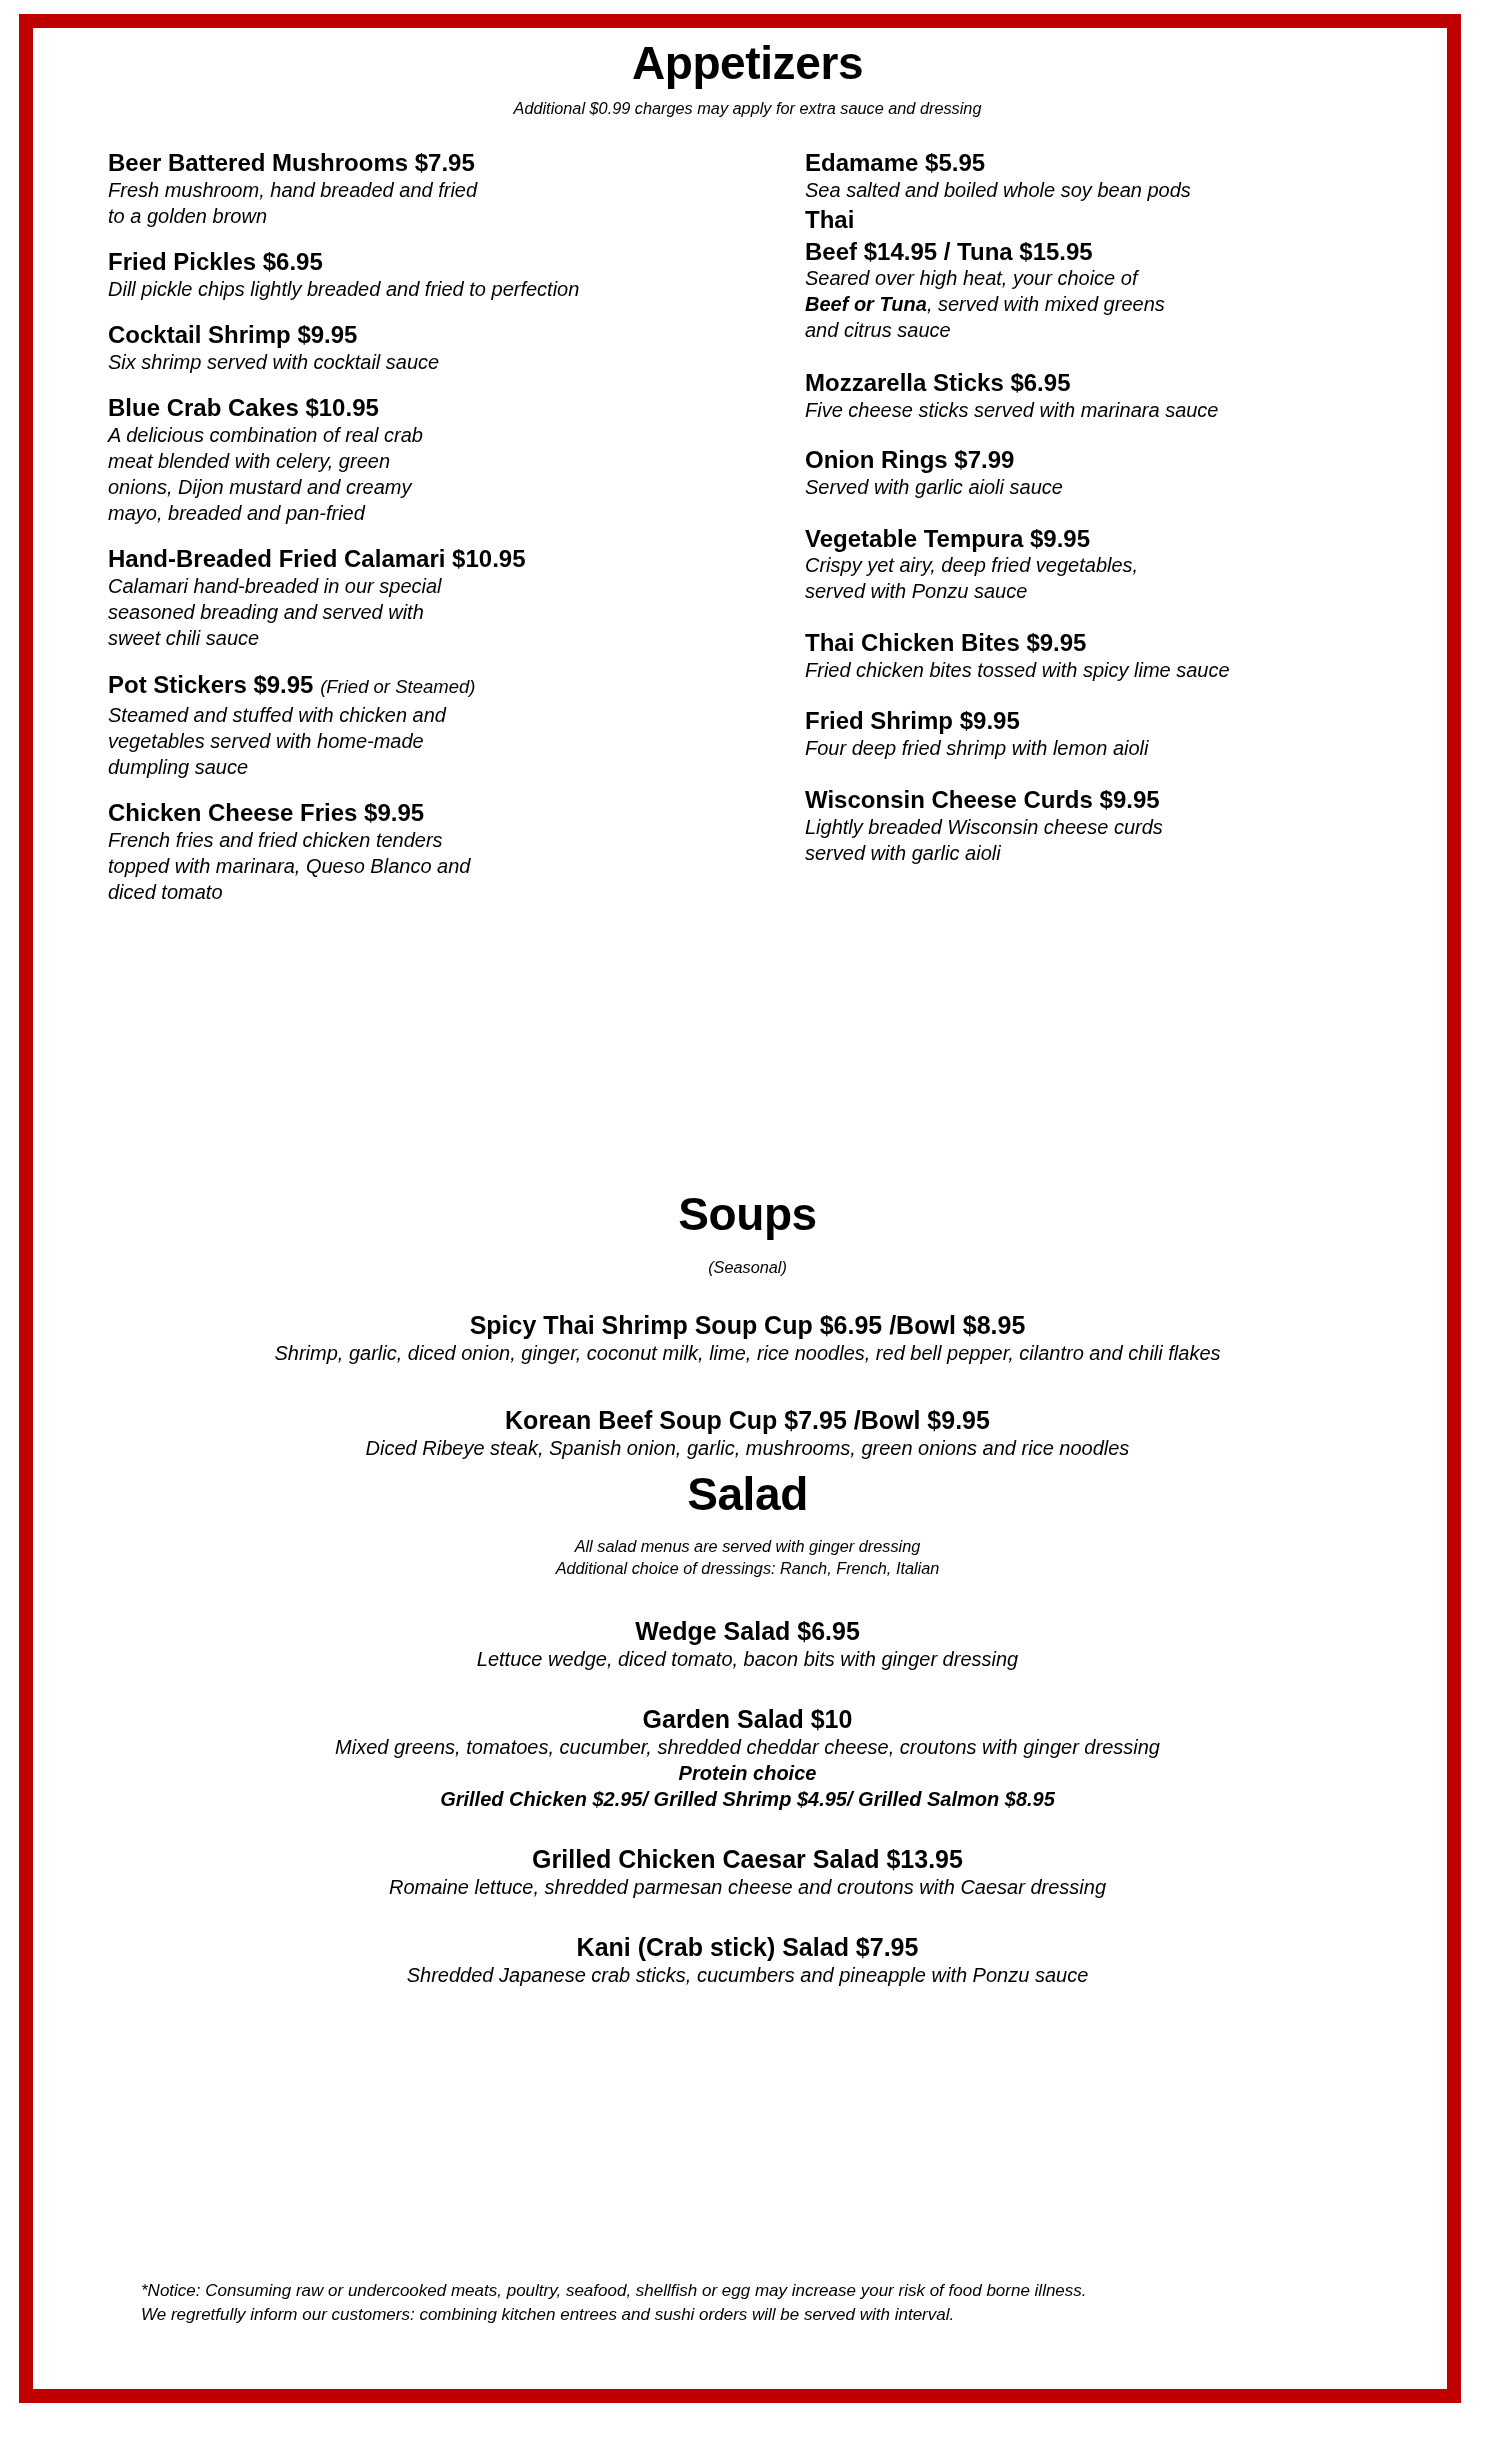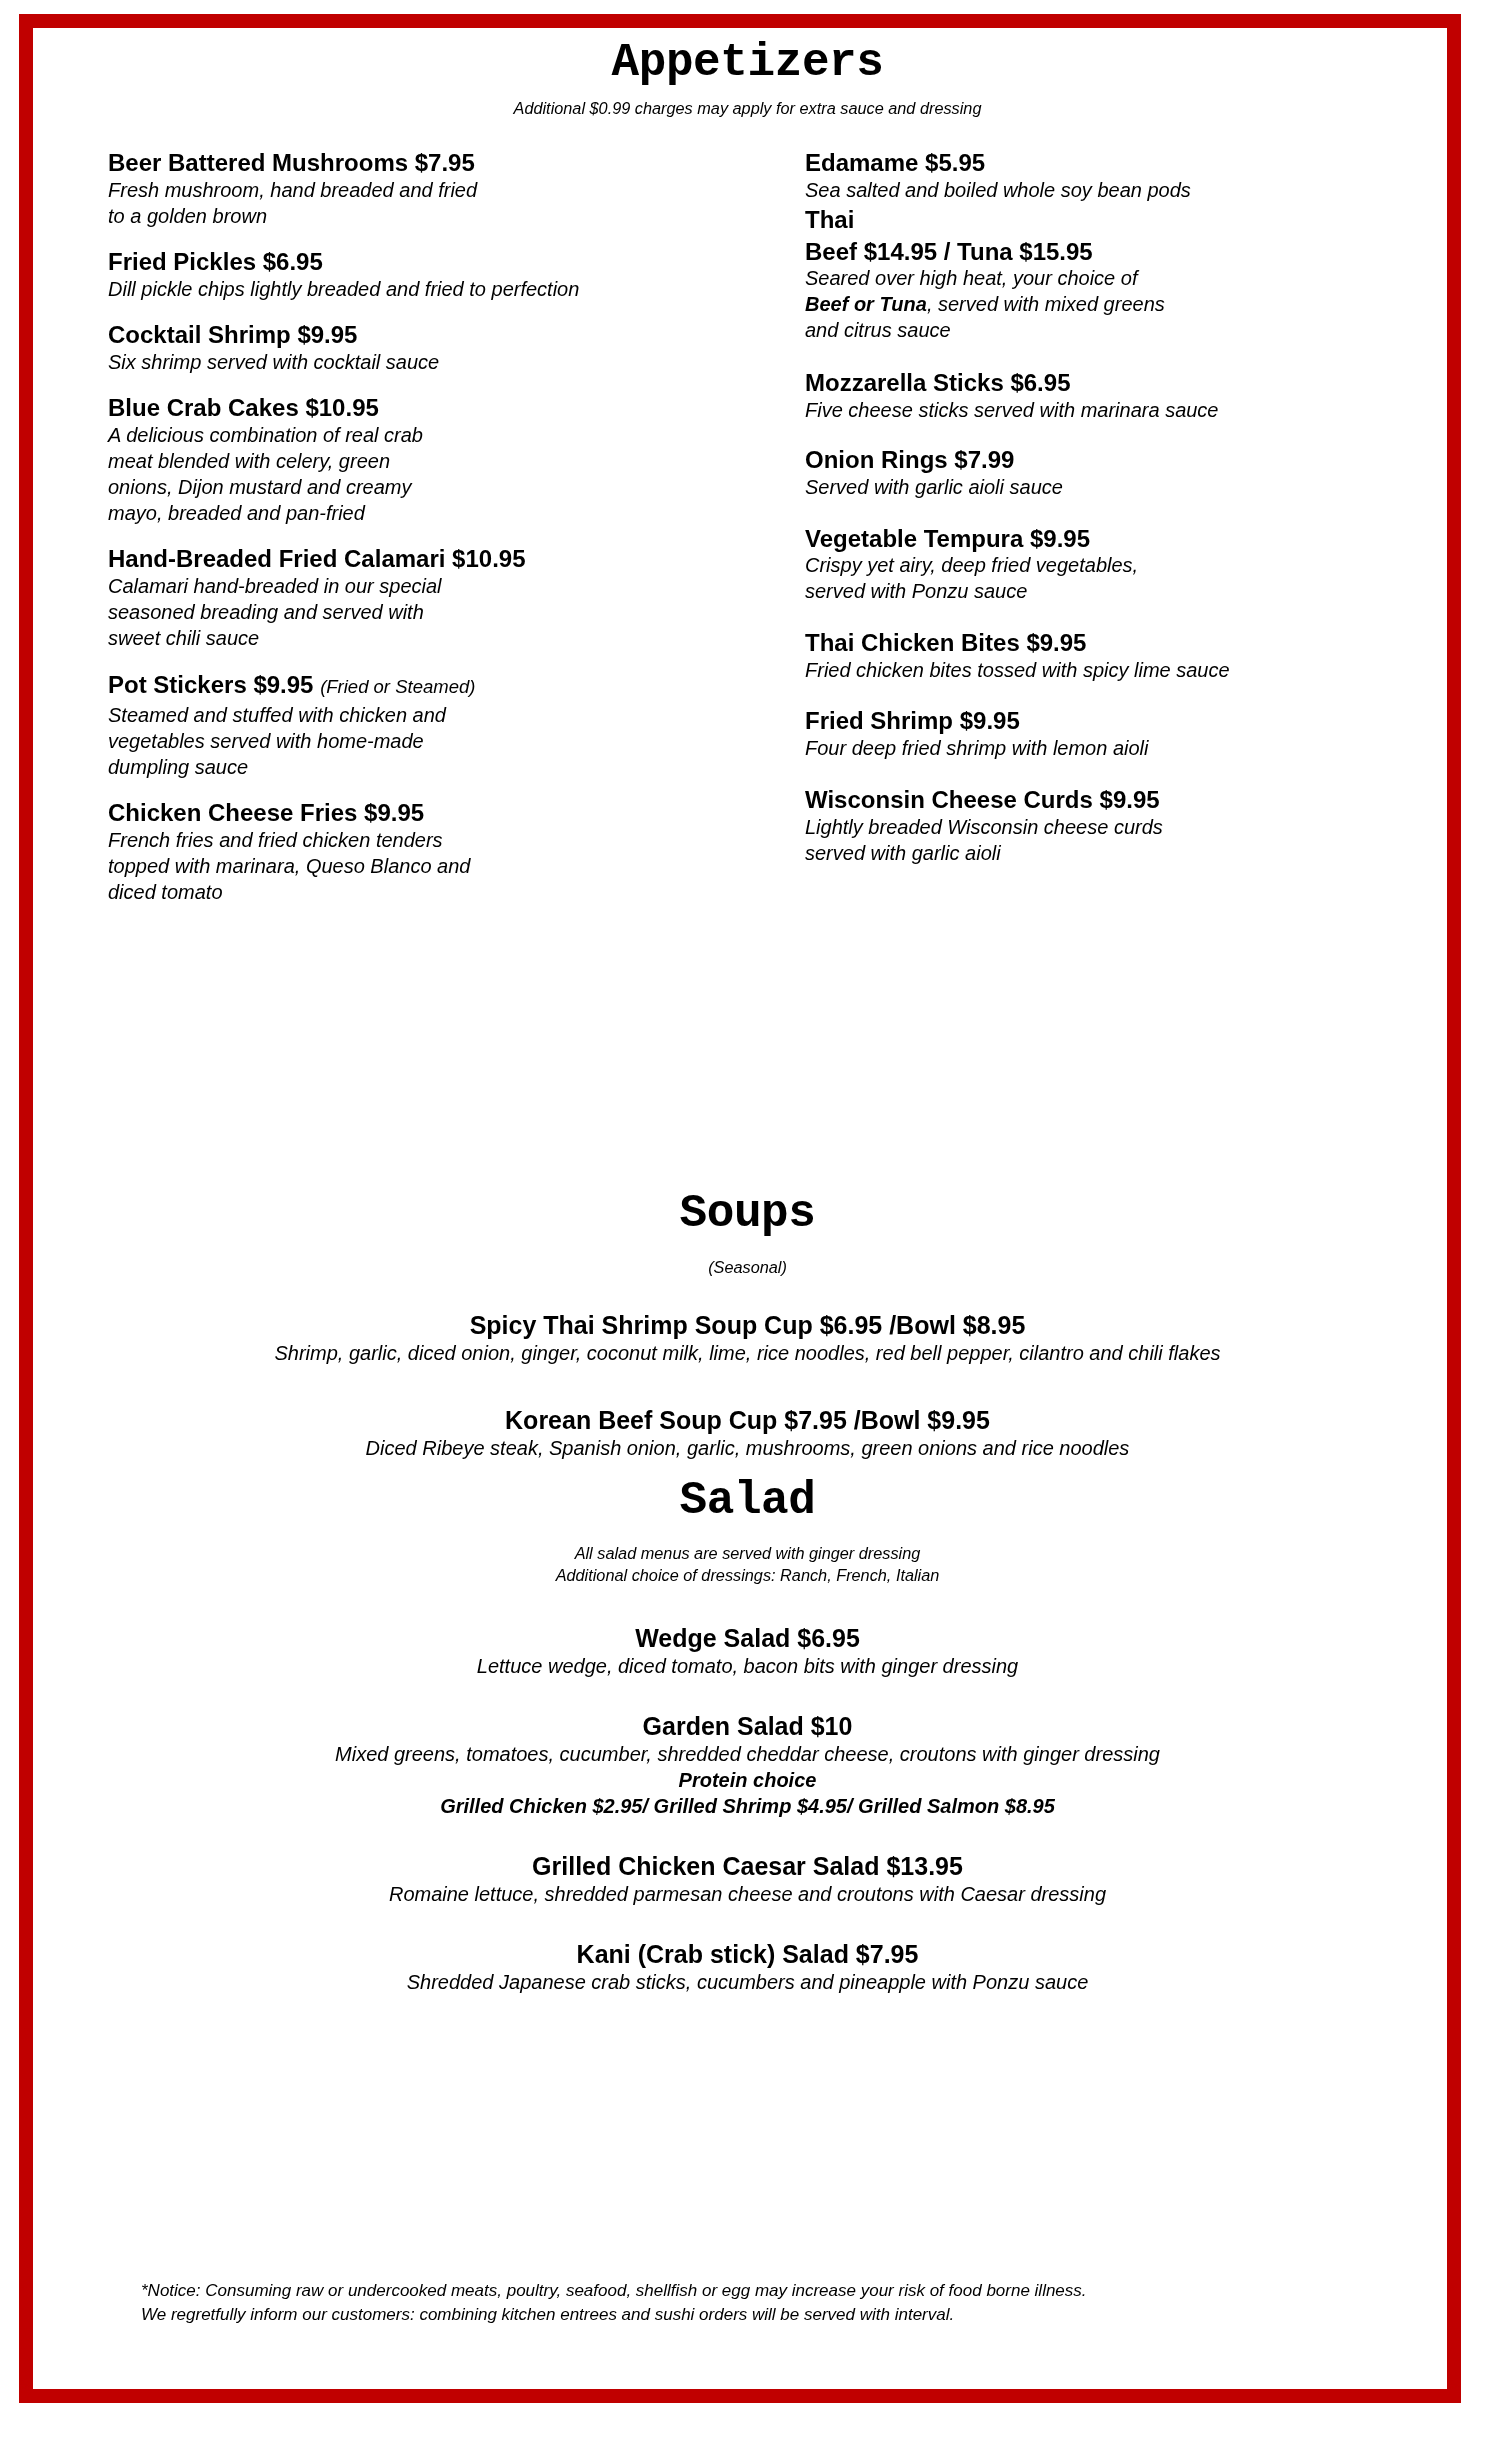--- a/index.html
+++ b/index.html
@@ -41,21 +41,20 @@
     height: 2357px;
   }
 
   
   .sec-title {
     text-align: center;
     font-weight: bold;
     font-size: 46px;
     line-height: 1.0;
     letter-spacing: -0.4px;
-    font-family: Liberation Mono, monospace;
   }
   .sec-note {
     text-align: center;
     font-style: italic;
     font-size: 16.3px;
     line-height: 1.35;
   }
   .item-head {
     font-weight: bold;
     font-size: 24px;
@@ -230,21 +229,21 @@
         <div class="c-head">Spicy Thai  Shrimp Soup    Cup $6.95 /Bowl $8.95</div>
         <div class="c-desc">Shrimp, garlic, diced onion, ginger, coconut milk, lime, rice noodles, red bell pepper, cilantro and chili flakes</div>
       </div>
 
       <div class="c-item" style="margin-top:39px;">
         <div class="c-head">Korean Beef Soup    Cup $7.95 /Bowl $9.95</div>
         <div class="c-desc">Diced Ribeye steak, Spanish onion, garlic, mushrooms, green onions and rice noodles</div>
       </div>
     </div>
 
-    <div style="margin-top:17px;">
+    <div style="margin-top:10px;">
       <div class="sec-title">Salad</div>
       <div class="sec-note" style="margin-top:17.6px;">All salad menus are served with ginger dressing</div>
       <div class="sec-note">Additional choice of dressings: Ranch, French, Italian</div>
 
       <div class="c-item" style="margin-top:37px;">
         <div class="c-head">Wedge Salad $6.95</div>
         <div class="c-desc">Lettuce wedge, diced tomato, bacon bits with ginger dressing</div>
       </div>
 
       <div class="c-item" style="margin-top:32px;">

